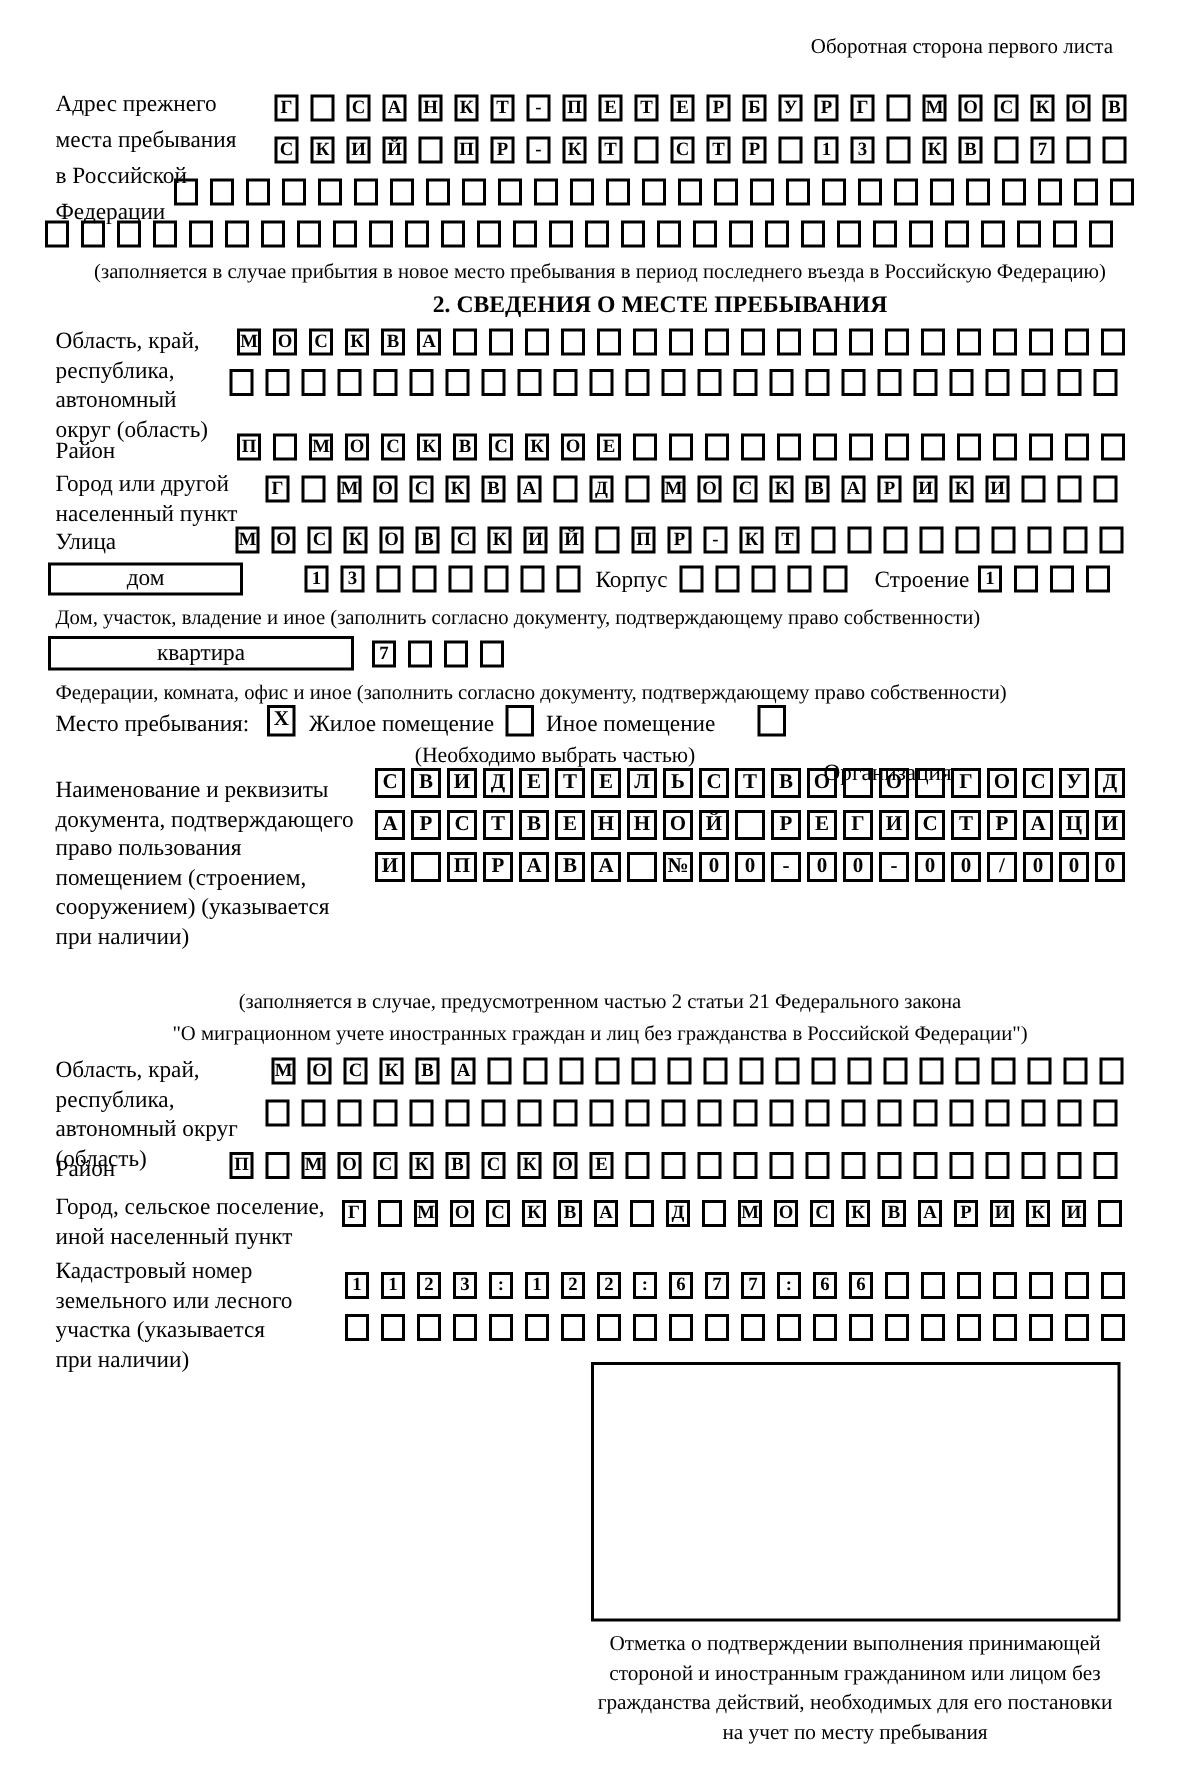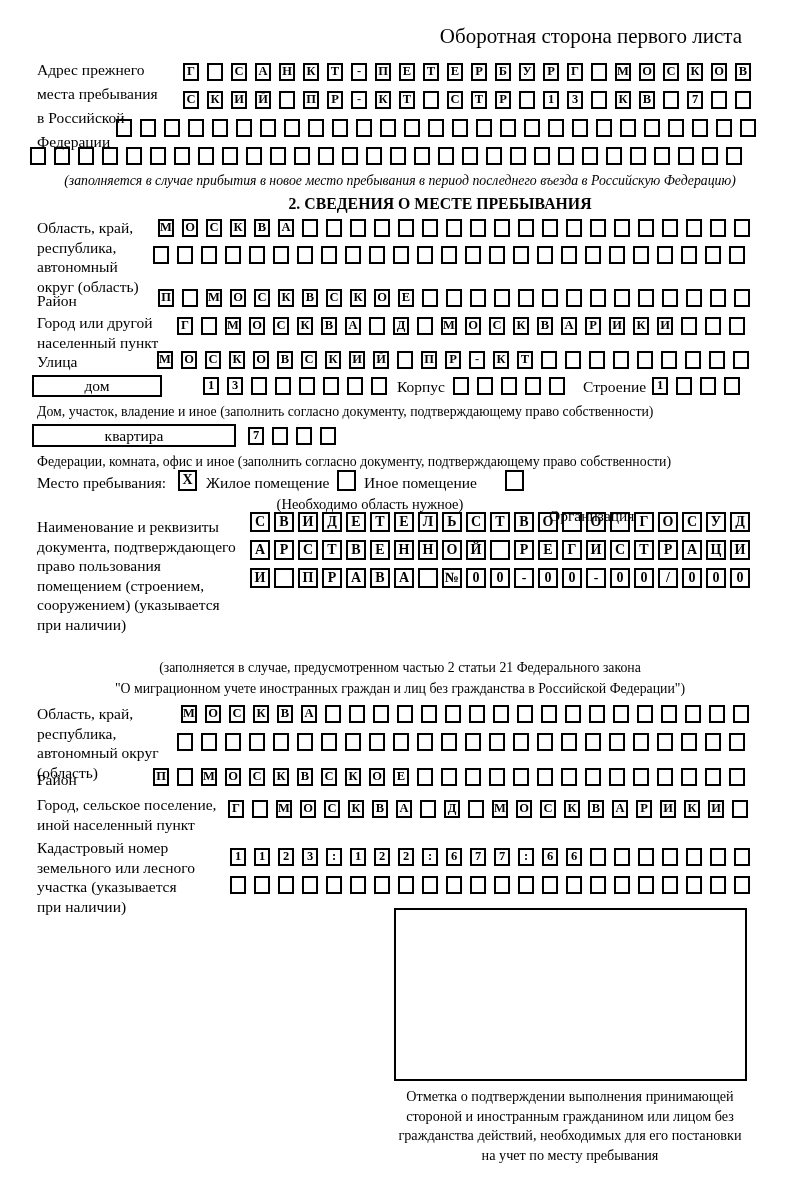--- a/index.html
+++ b/index.html
@@ -13,21 +13,21 @@
   .cell{flex:0 0 16px;box-sizing:border-box;width:16px;height:18px;border:2px solid #000;
         text-align:center;font-size:12.5px;line-height:13.5px;font-weight:bold;}
   .boxrow.doc{gap:4px;}
   .doc .cell{flex:0 0 20px;width:20px;height:20px;font-size:14px;line-height:15.5px;}
   .widebox{position:absolute;box-sizing:border-box;border:2px solid #000;display:flex;
         align-items:center;justify-content:center;font-size:15.5px;}
   .checkbox{position:absolute;box-sizing:border-box;width:19px;height:21px;border:2px solid #000;
         text-align:center;font-size:14px;line-height:16px;font-weight:bold;}
   .stamp{position:absolute;box-sizing:border-box;border:2px solid #000;background:#fff;}
   .caption{position:absolute;text-align:center;font-size:14.2px;line-height:19.5px;white-space:pre-line;}
-  .hdr{position:absolute;font-size:21px;}
+  .hdr{position:absolute;font-size:14px;}
 </style>
 </head>
 <body>
 
 <div class="page">
 
   <div class="hdr" style="top:24px;right:58px;">Оборотная сторона первого листа</div>
 
   <div class="lbl lh24" style="left:37px;top:58px;width:155px;">Адрес прежнего
 места пребывания
@@ -139,21 +139,21 @@
       <span class="cell"></span>
       <span class="cell"></span>
       <span class="cell"></span>
       <span class="cell"></span>
       <span class="cell"></span>
       <span class="cell"></span>
       <span class="cell"></span>
       <span class="cell"></span>
       <span class="cell"></span>
     </div>
-  <div class="note" style="top:173px;font-style:italic;">(заполняется в случае прибытия в новое место пребывания в период последнего въезда в Российскую Федерацию)</div>
+  <div class="note" style="top:173px;">(заполняется в случае прибытия в новое место пребывания в период последнего въезда в Российскую Федерацию)</div>
 
   <div class="title" style="top:195px;padding-left:40px;">2. СВЕДЕНИЯ О МЕСТЕ ПРЕБЫВАНИЯ</div>
 
   <div class="lbl" style="left:37px;top:218px;width:130px;">Область, край,
 республика,
 автономный
 округ (область)</div>
   <div class="boxrow" style="left:158px;top:219px;">
       <span class="cell">М</span>
       <span class="cell">О</span>
@@ -333,21 +333,21 @@
     </div>
   <div class="lbl" style="left:37px;top:452px;font-size:13.8px;white-space:nowrap;">Федерации, комната, офис и иное (заполнить согласно документу, подтверждающему право собственности)</div>
 
   <div class="lbl" style="left:37px;top:473px;">Место пребывания:</div>
   <div class="checkbox" style="left:178px;top:470px;">X</div>
   <div class="lbl" style="left:206px;top:473px;">Жилое помещение</div>
   <div class="checkbox" style="left:337px;top:470px;"></div>
   <div class="lbl" style="left:364px;top:473px;">Иное помещение</div>
   <div class="checkbox" style="left:505px;top:470px;"></div>
   <div class="lbl" style="left:549px;top:473px;margin-top:33px;">Организация</div>
-  <div class="lbl" style="left:160px;top:495px;width:420px;text-align:center;font-size:14.5px;">(Необходимо область нужное)</div>
+  <div class="lbl" style="left:160px;top:495px;width:420px;text-align:center;font-size:14.5px;">(Необходимо выбрать частью)</div>
 
   <div class="lbl" style="left:37px;top:517px;width:220px;">Наименование и реквизиты
 документа, подтверждающего
 право пользования
 помещением (строением,
 сооружением) (указывается
 при наличии)</div>
   <div class="boxrow doc" style="left:250px;top:512px;">
       <span class="cell">С</span>
       <span class="cell">В</span>

